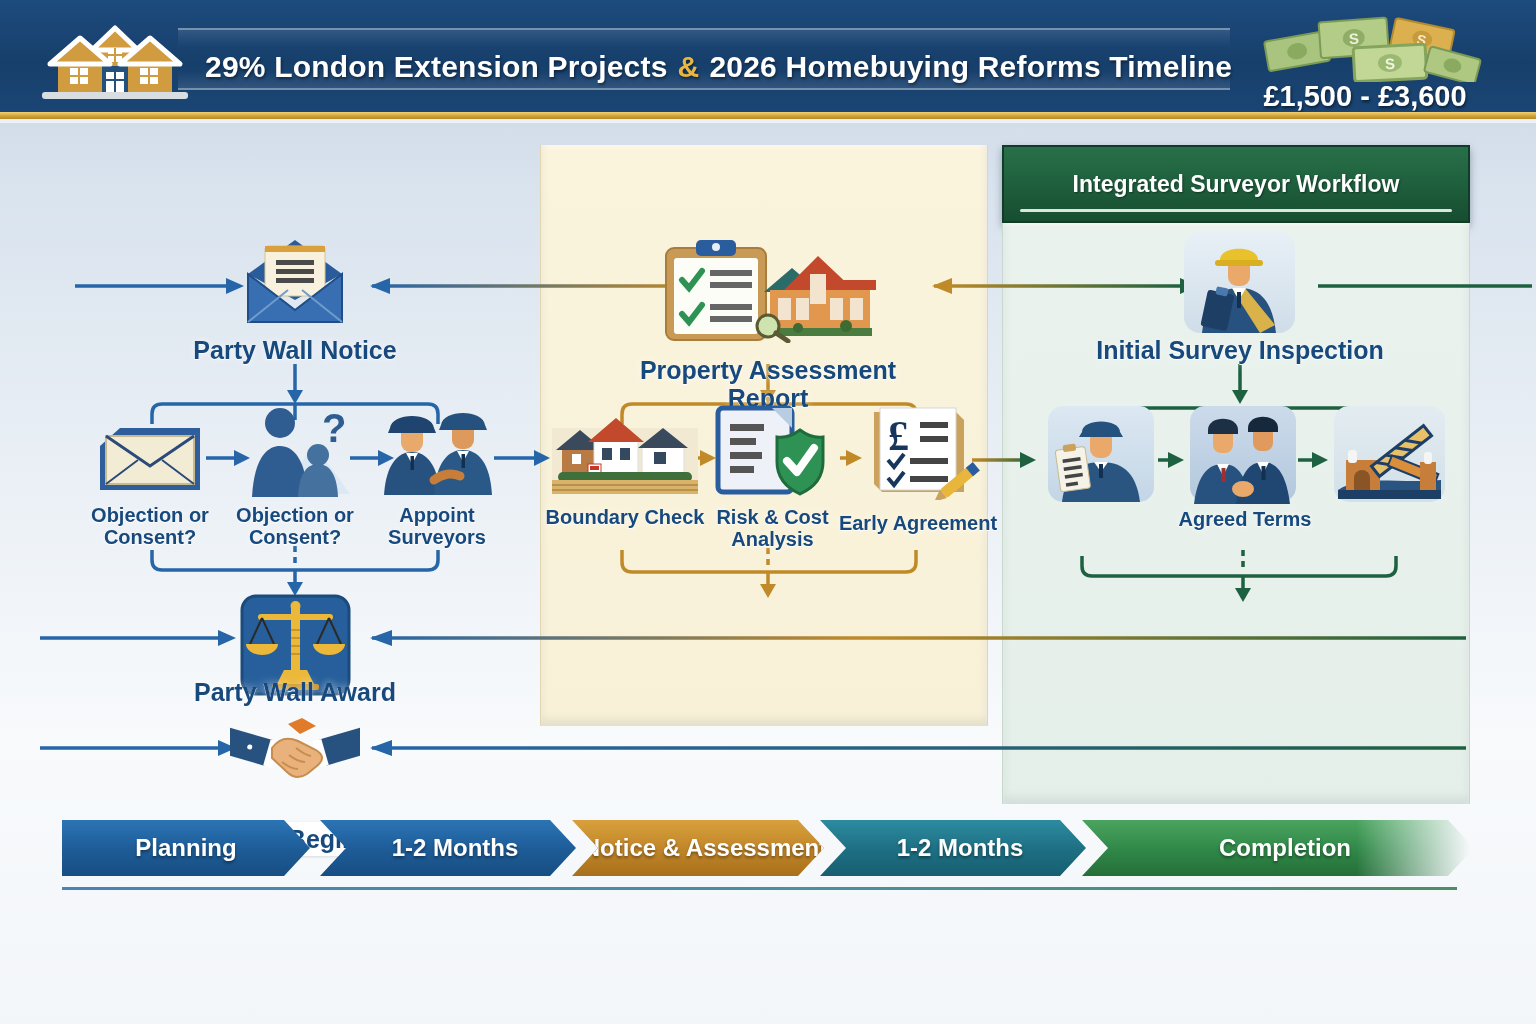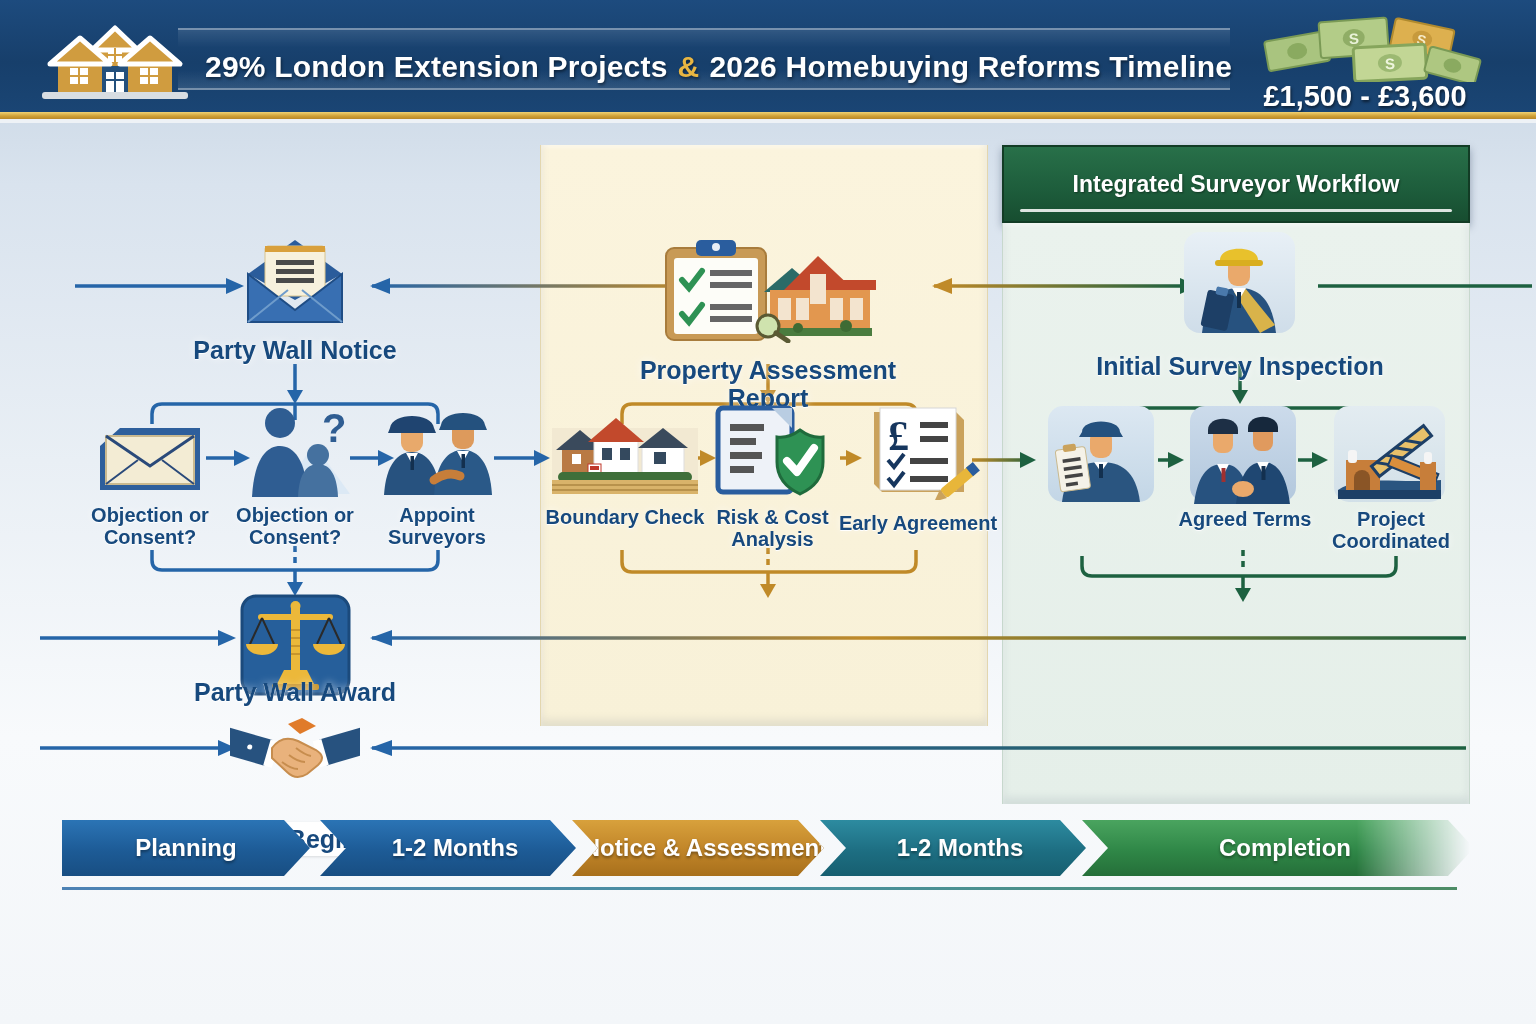--- a/index.html
+++ b/index.html
@@ -399,21 +399,21 @@
     <rect x="46" y="28" width="22" height="28" rx="9" fill="#eaa96b"></rect>
     <path d="M38,30 C38,15 76,15 76,30 L78,33 L36,33 Z" fill="#e8c12c"></path>
     <rect x="33" y="30" width="48" height="6" rx="3" fill="#d9ae1f"></rect>
     <path d="M50,58 L57,70 L64,58 Z" fill="#fff"></path>
       <rect x="55" y="62" width="4" height="16" fill="#13304f"></rect>
     <g transform="rotate(12 36 80)">
         <rect x="22" y="62" width="27" height="37" rx="3" fill="#1d3f66"></rect>
         <rect x="30" y="57" width="12" height="8" rx="2" fill="#4a79ab"></rect>
       </g>
   </svg>
-  <div class="node-label big-label" style="left:1080px;top:352px;width:320px;">Initial Survey Inspection</div>
+  <div class="node-label big-label" style="left:1080px;top:336px;width:320px;">Initial Survey Inspection</div>
 
   <svg class="node-icon" style="left:1046px;top:404px;" width="110" height="100" viewBox="0 0 110 100">
     <defs>
       <linearGradient id="tg2" x1="0" y1="0" x2="0" y2="1">
           <stop offset="0" stop-color="#dce8f2"></stop>
           <stop offset="1" stop-color="#c3d6e6"></stop>
         </linearGradient>
     </defs>
     <rect x="2" y="2" width="106" height="96" rx="15" fill="url(#tg2)"></rect>
     <path d="M16,98 C20,66 36,58 55,58 C74,58 90,66 94,98 Z" fill="#2a5580"></path>
@@ -468,21 +468,20 @@
       <rect x="36" y="40" width="66" height="13" fill="#e8c06a" stroke="#1d3f66" stroke-width="3"></rect>
       <path d="M42,40 L54,53 M54,40 L66,53 M66,40 L78,53 M78,40 L90,53" stroke="#1d3f66" stroke-width="3"></path>
     </g>
     <g transform="rotate(22 80 66)">
         <rect x="56" y="60" width="50" height="11" fill="#d98e3c" stroke="#1d3f66" stroke-width="2"></rect>
       </g>
     <rect x="88" y="58" width="16" height="28" fill="#c77e3a"></rect>
     <rect x="92" y="48" width="8" height="12" rx="3" fill="#f5f5f5"></rect>
   </svg>
   <div class="node-label" style="left:1160px;top:508px;width:170px;">Agreed Terms</div>
-  <div class="node-label" style="left:1296px;top:508px;width:190px;">Project Coordinated</div>
 
   <div class="timeline">
     <div class="tseg first ts1">
         <span>Planning</span>
       </div>
     <div class="tseg notch ts2">
         <span>1-2 Months</span>
       </div>
     <div class="tseg notch ts3">
         <span>Notice &amp; Assessment</span>

